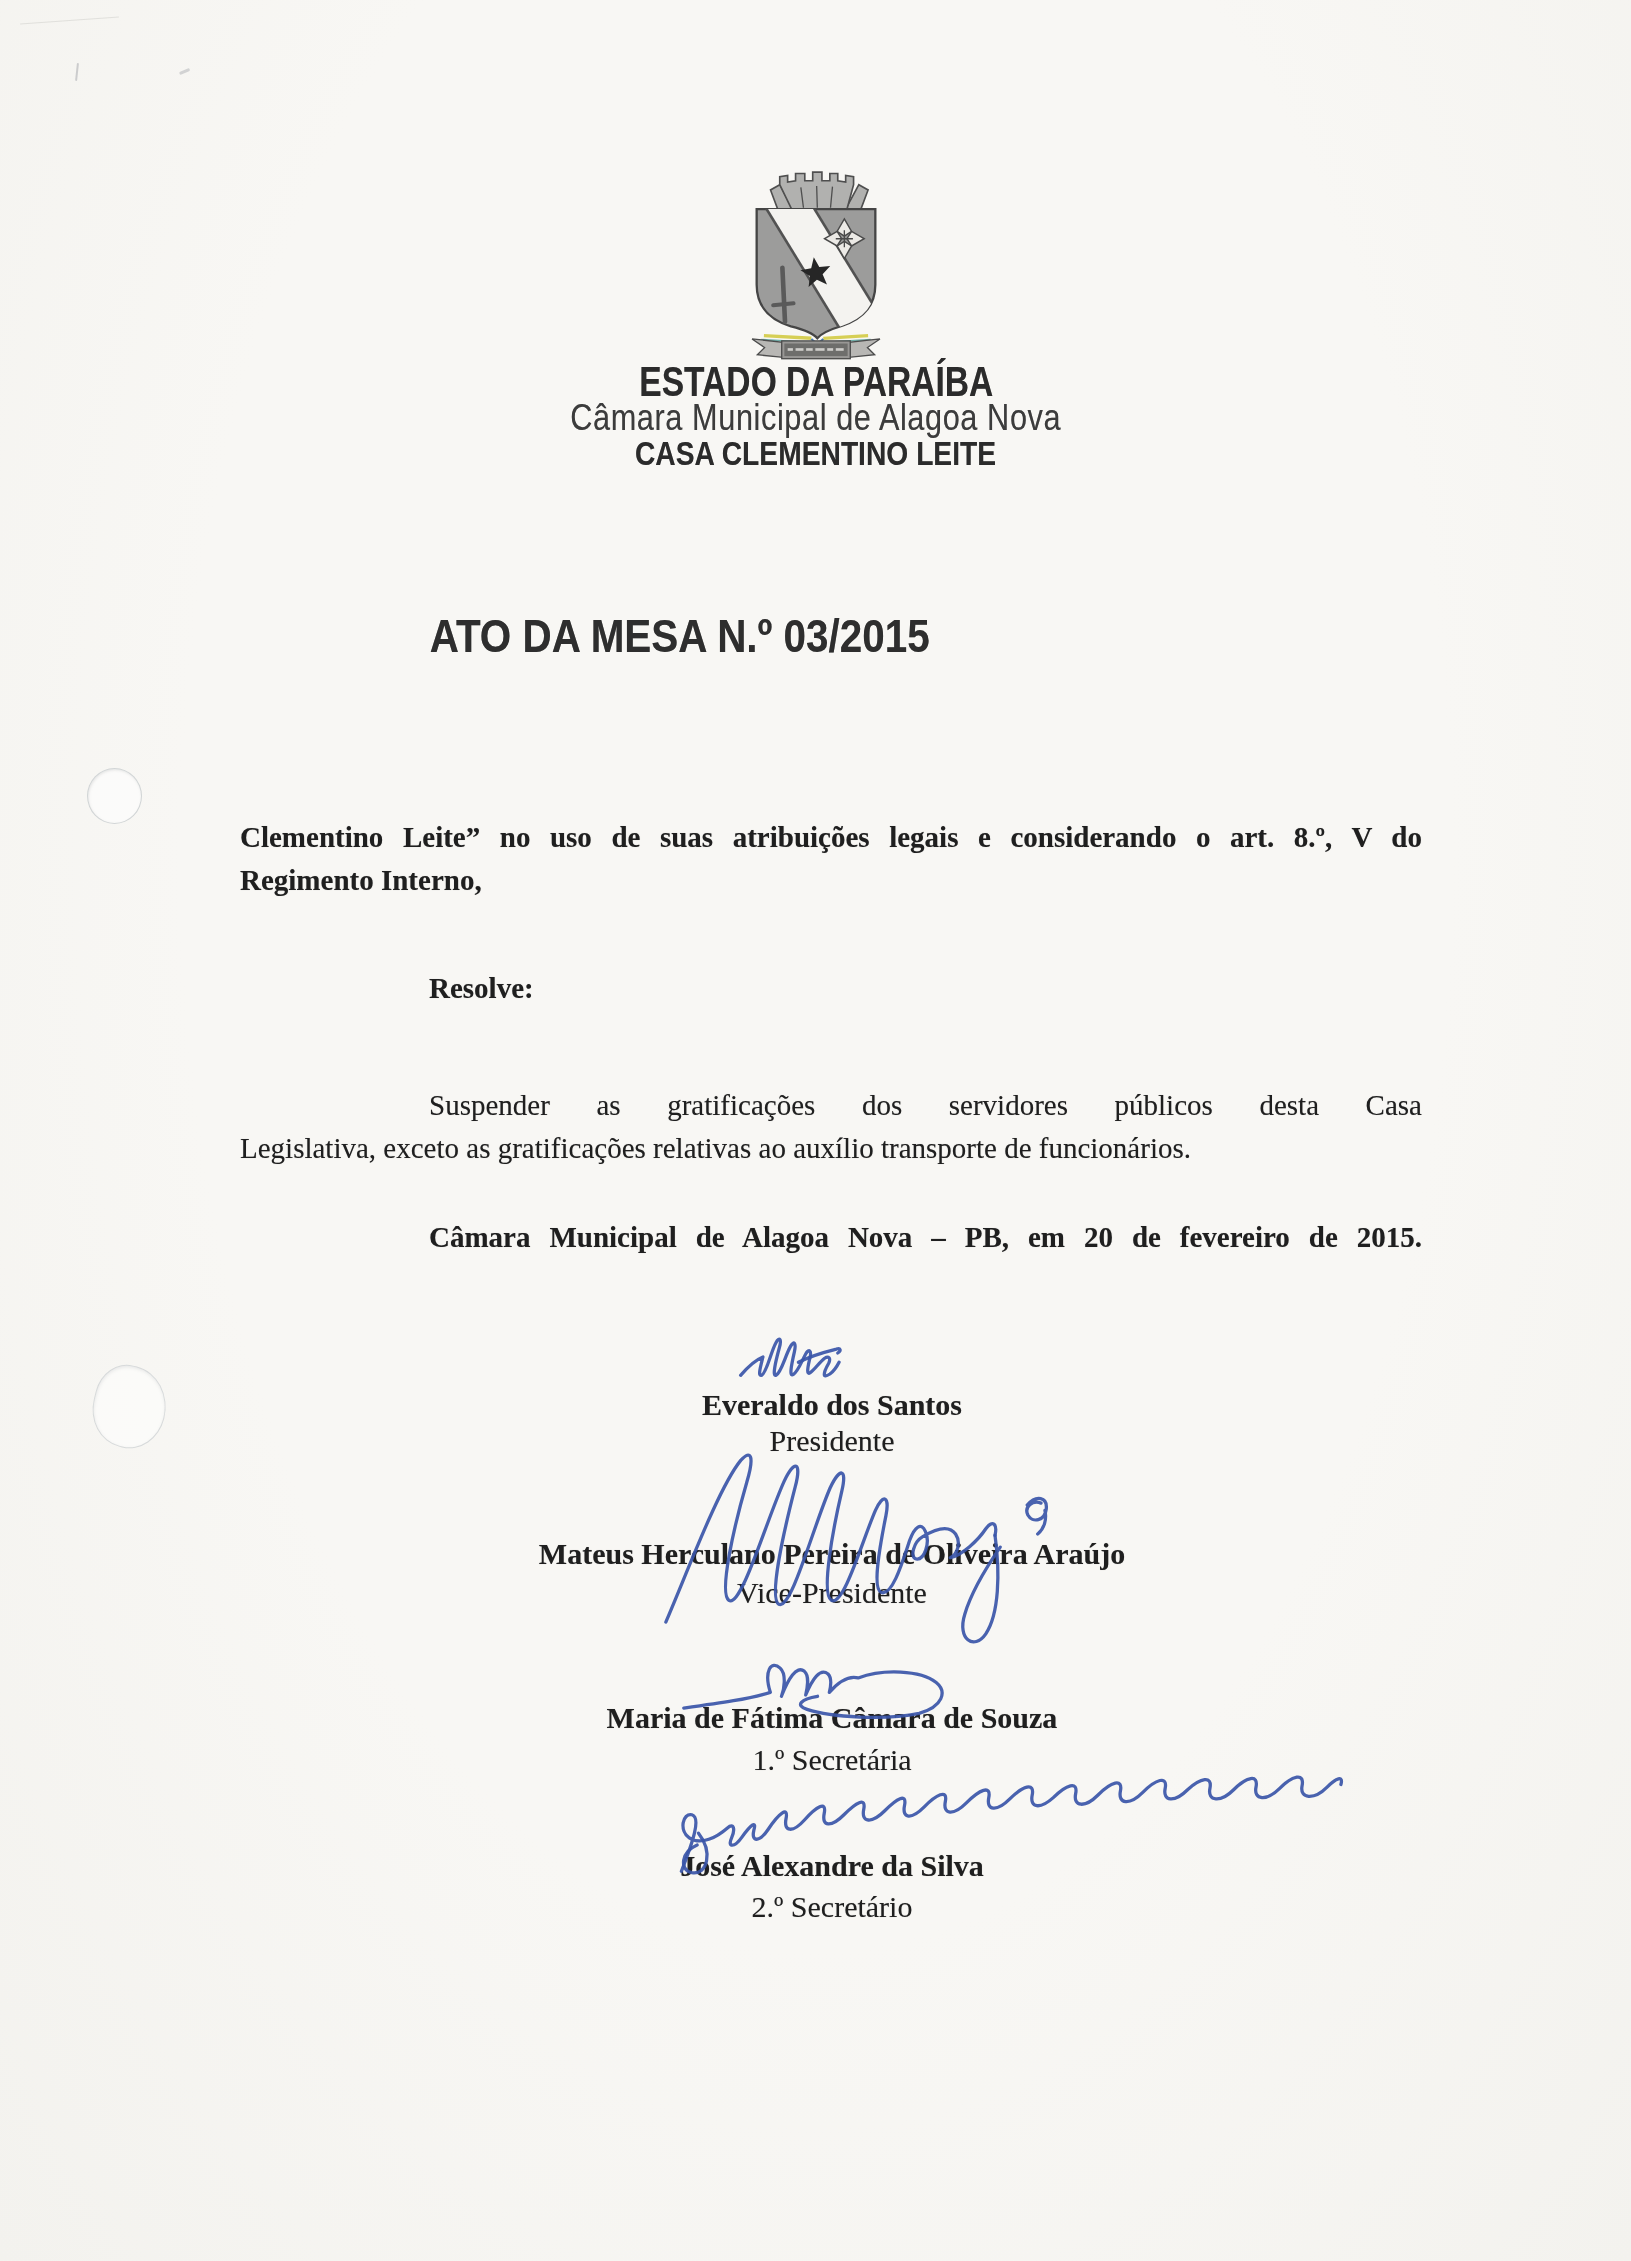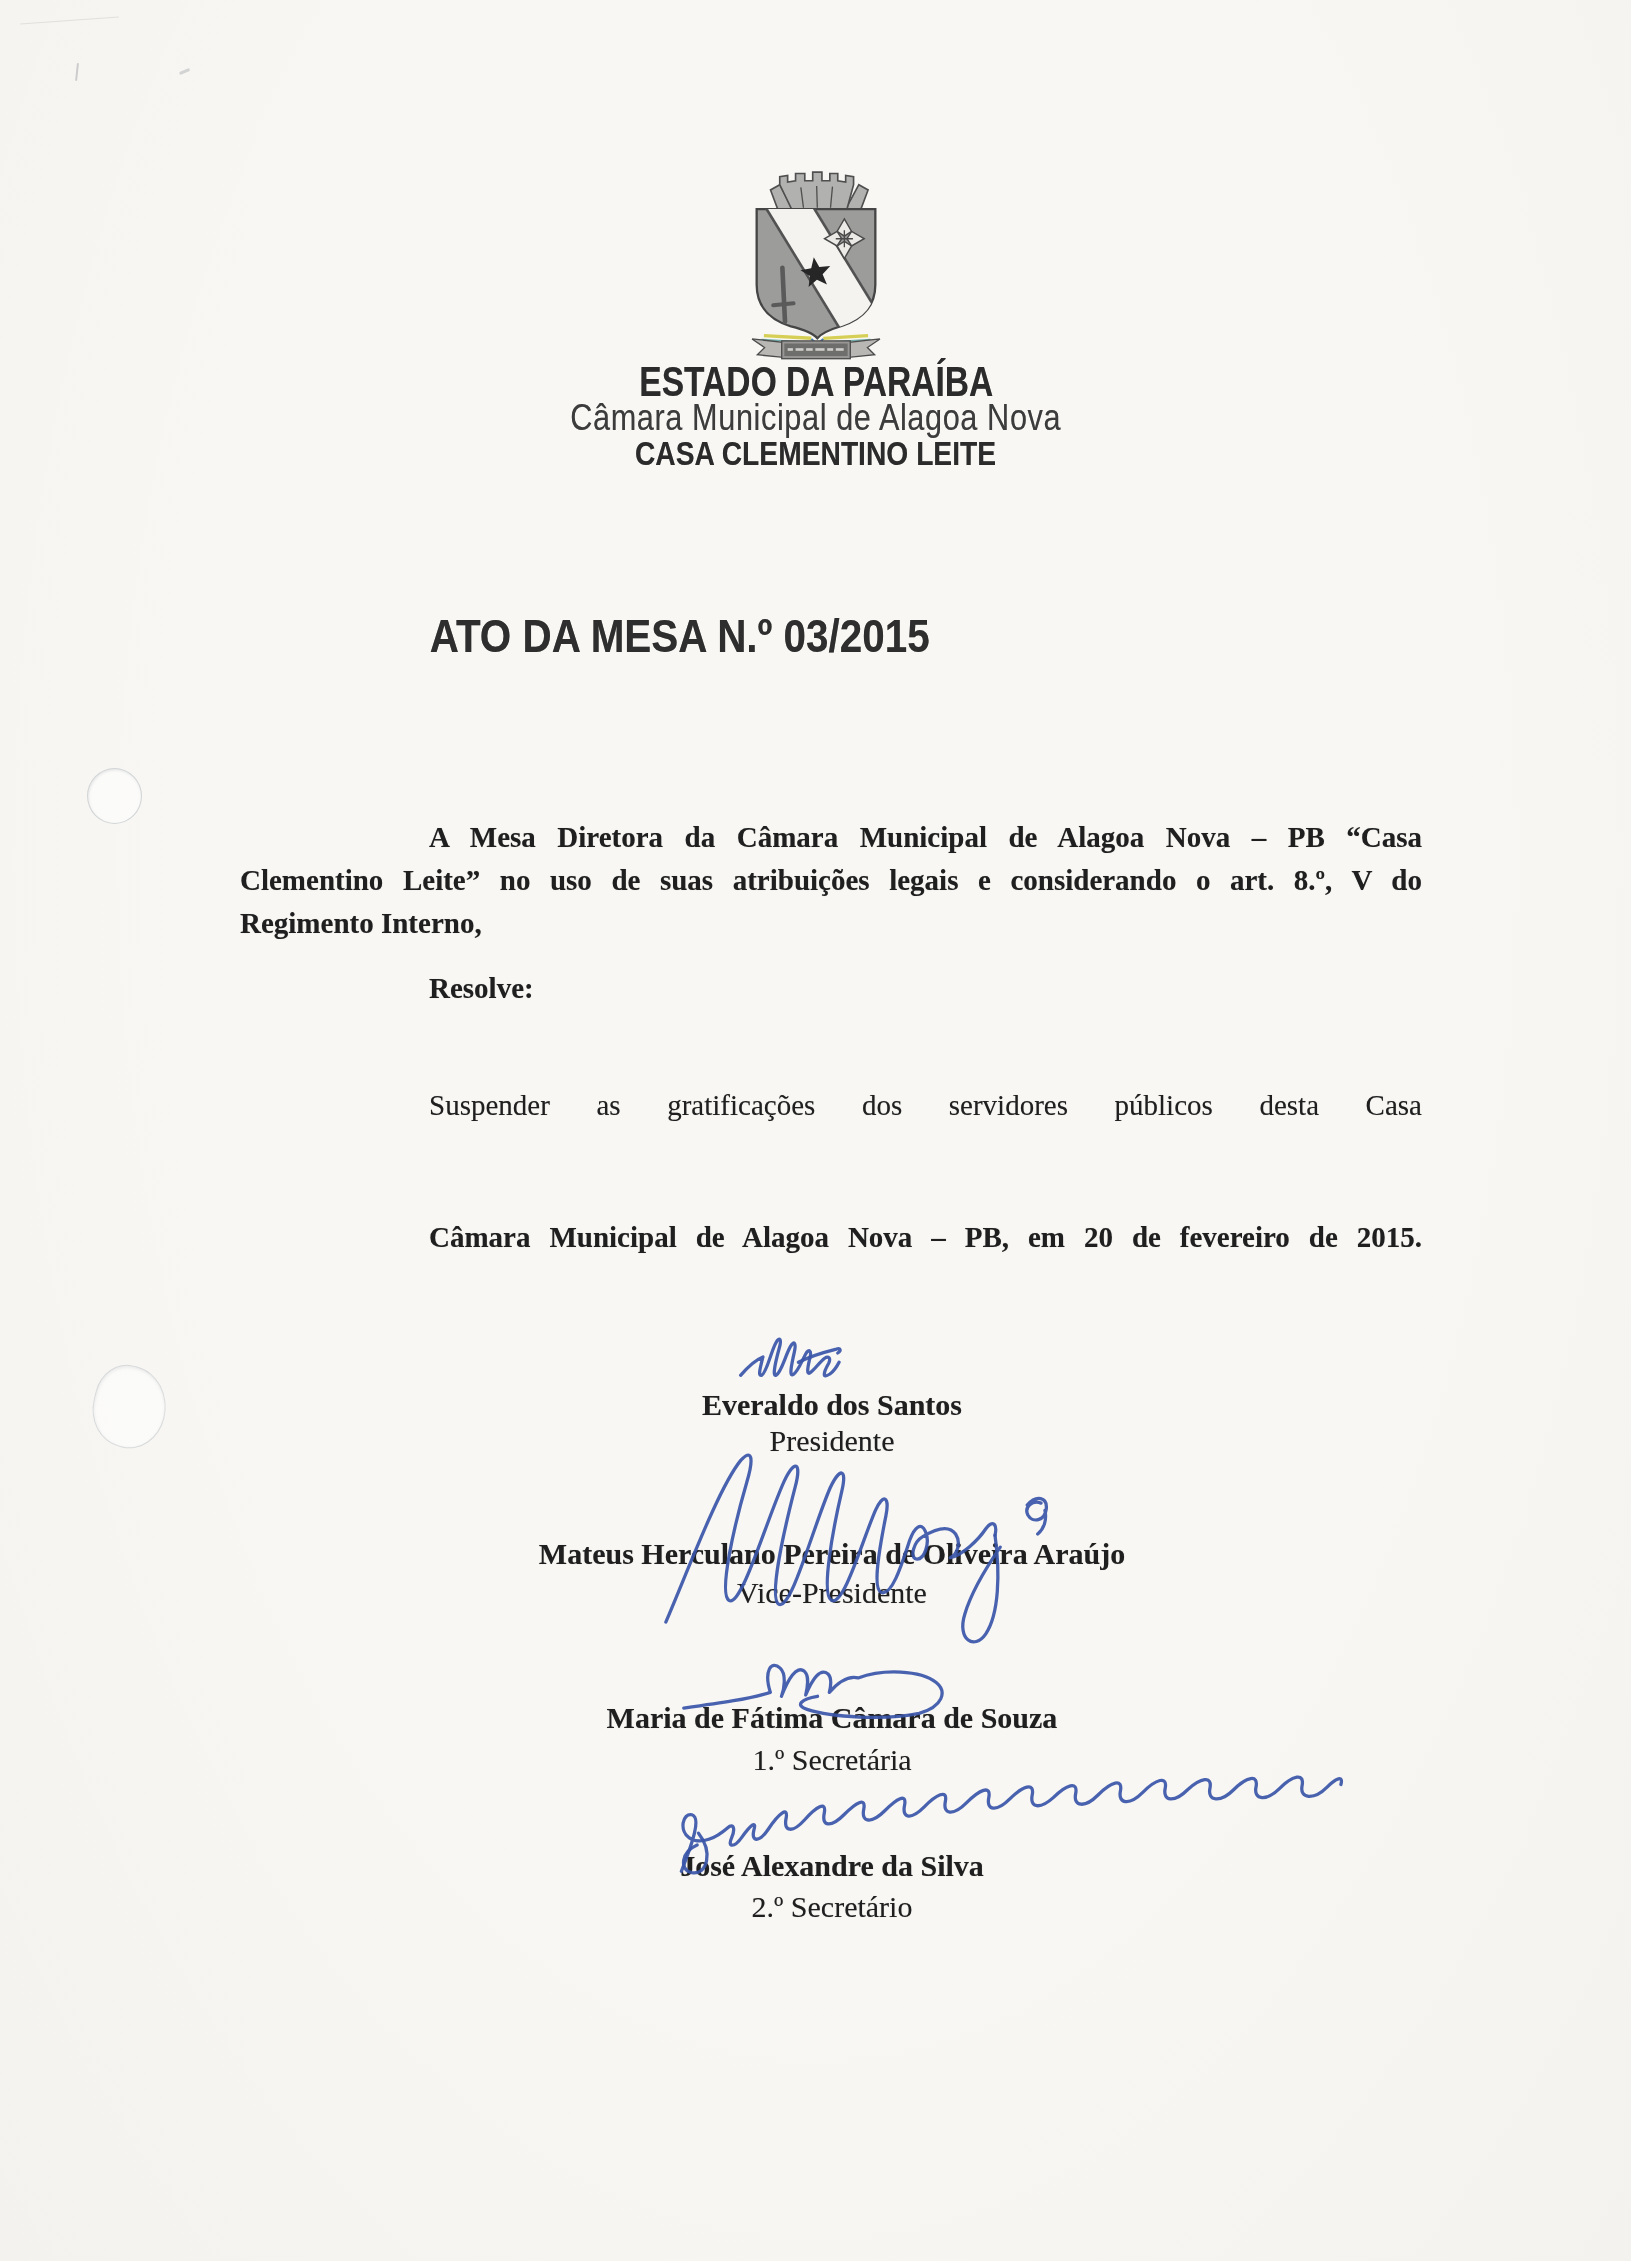--- a/index.html
+++ b/index.html
@@ -171,31 +171,31 @@
   </div>
   <div class="hline h-house">
     <span class="cx83">CASA CLEMENTINO LEITE</span>
   </div>
 
   <div class="doc-title">
     <span class="cx86">ATO DA MESA N.º 03/2015</span>
   </div>
 
   <div class="bodytext opening">
-    <div class="bline indent just">A Mesa Diretora da Câmara Municipal de Alagoa Nova – PB “Casa</div>
     <div class="bline just">Clementino Leite” no uso de suas atribuições legais e considerando o art. 8.º, V do</div>
     <div class="bline">Regimento Interno,</div>
   </div>
 
   <div class="bodytext resolve">
     <div class="bline indent">Resolve:</div>
   </div>
 
   <div class="bodytext resolution">
     <div class="bline indent just">Suspender as gratificações dos servidores públicos desta Casa</div>
+    <div class="bline">Legislativa, exceto as gratificações relativas ao auxílio transporte de funcionários.</div>
   </div>
 
   <div class="bodytext dateline">
     <div class="bline indent just">Câmara Municipal de Alagoa Nova – PB, em 20 de fevereiro de 2015.</div>
   </div>
 
   <svg id="sig1" class="ink" viewBox="0 0 160 92">
     <path d="M4 64 C16 50 28 40 38 36 C34 52 30 66 36 64 C44 60 50 28 58 14 C63 5 67 8 63 22 C57 44 52 66 58 64 C66 60 72 34 80 20 C85 11 89 14 86 28 C81 50 78 66 84 63 C92 58 98 40 104 30 C108 24 112 26 110 36 C106 52 104 64 110 60 C118 54 124 44 132 38 C138 34 142 38 138 46 C130 60 128 70 140 62 C148 56 152 48 154 44" stroke-width="4.5"></path>
     <path d="M92 44 C108 36 126 30 150 24 C156 22 158 26 152 30" stroke-width="4.5"></path>
   </svg>

